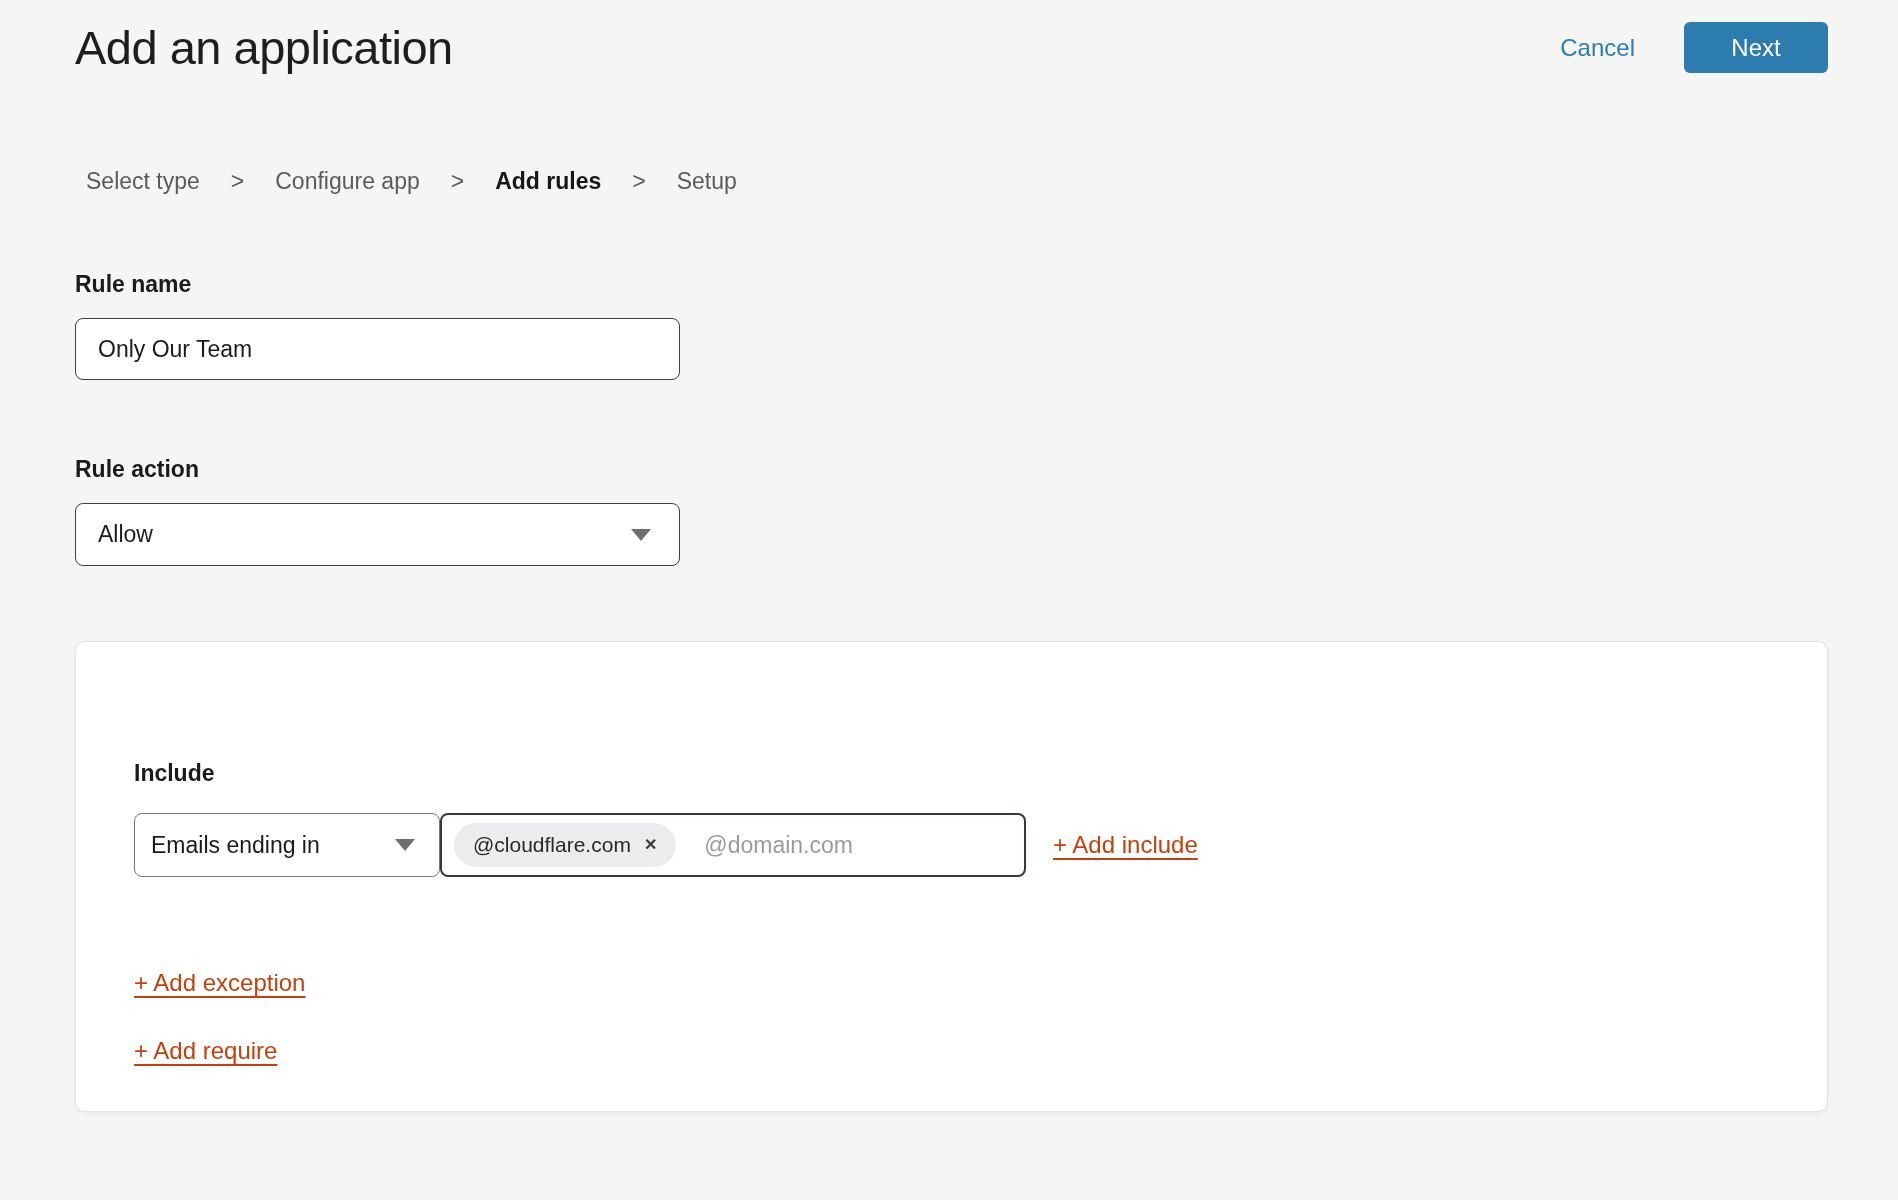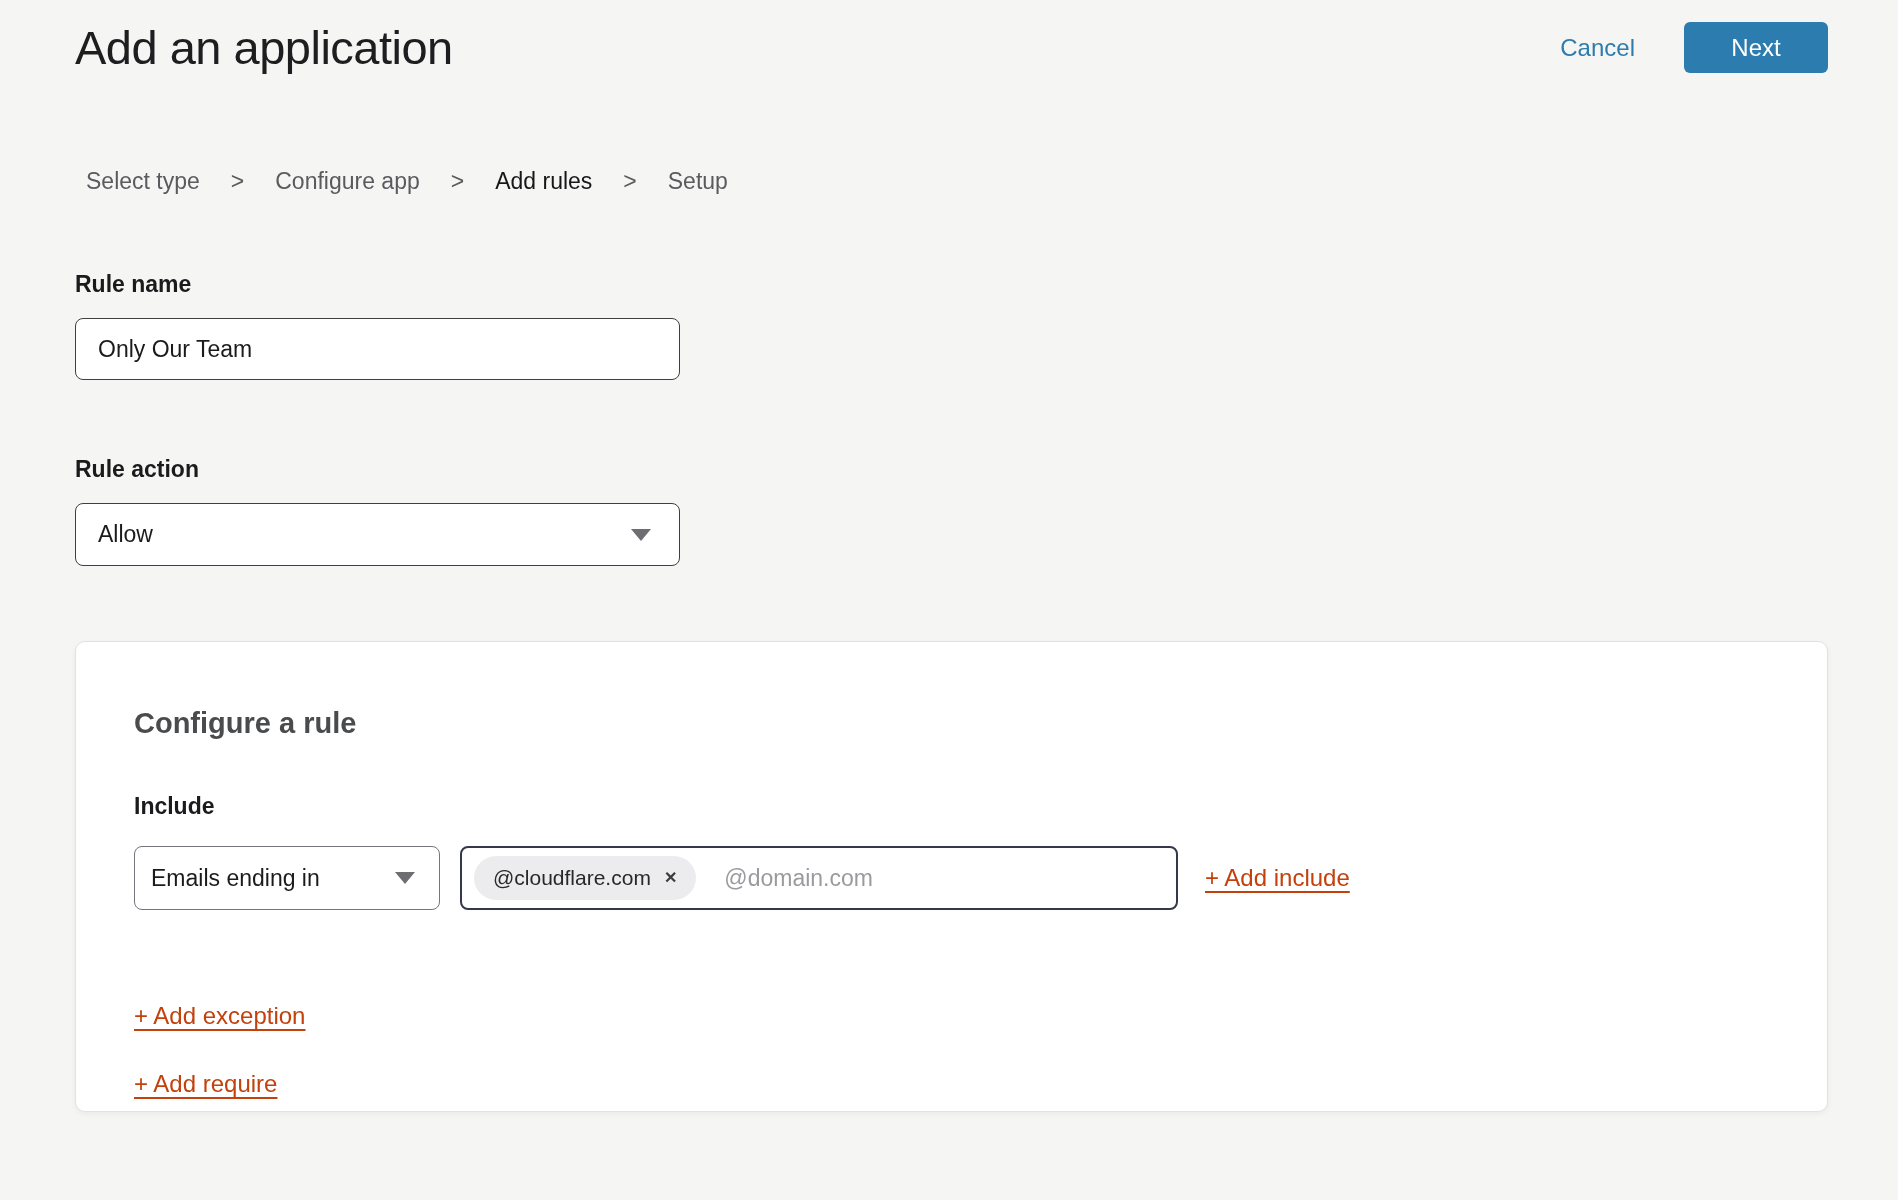--- a/index.html
+++ b/index.html
@@ -59,21 +59,21 @@
     padding-left: 11px;
     display: flex;
     align-items: center;
     gap: 31px;
     font-size: 23px;
     color: #5a5a5f;
   }
   .crumb { cursor: pointer; }
   .crumb.active {
     color: #17171a;
-    font-weight: normal;
+    font-weight: bold;
   }
   .crumb-sep { color: #5a5a5f; }
 
   
   .field-label {
     margin-top: 76px;
     font-size: 23px;
     font-weight: bold;
     color: #1b1b1d;
   }
@@ -149,22 +149,21 @@
     display: flex;
     align-items: center;
     justify-content: space-between;
     padding: 0 24px 0 16px;
     font-size: 23px;
     color: #1b1b1d;
     cursor: pointer;
     flex-shrink: 0;
   }
   .tag-input {
-    margin-left: 20px;
-    width: 718px;
+    width: 586px;
     height: 64px;
     border: 2px solid #35374b;
     border-radius: 8px;
     background: #ffffff;
     display: flex;
     align-items: center;
     padding: 0 12px;
     flex-shrink: 0;
   }
   .tag-pill {
@@ -238,21 +237,20 @@
   <div class="field-label">Rule name</div>
   <input class="text-input" type="text" value="Only Our Team" style="">
 
   <div class="field-label">Rule action</div>
   <div class="select-box">
     <span>Allow</span>
     <span class="caret-down"></span>
   </div>
 
   <div class="card">
-    <div class="card-title">Configure a rule</div>
     <div class="include-label">Include</div>
 
     <div class="include-row">
       <div class="selector-box">
         <span>Emails ending in</span>
         <span class="caret-down"></span>
       </div>
 
       <div class="tag-input">
         <span class="tag-pill">

